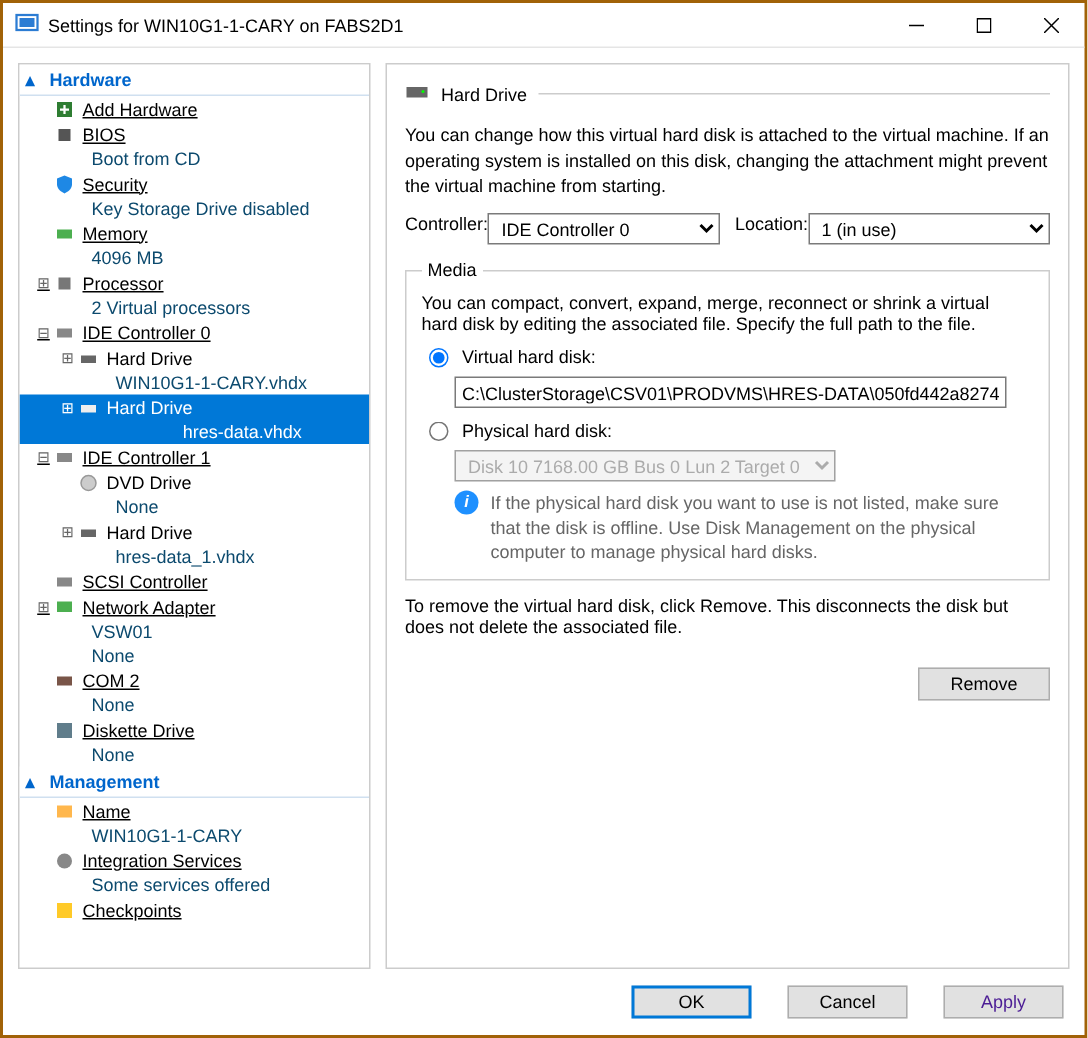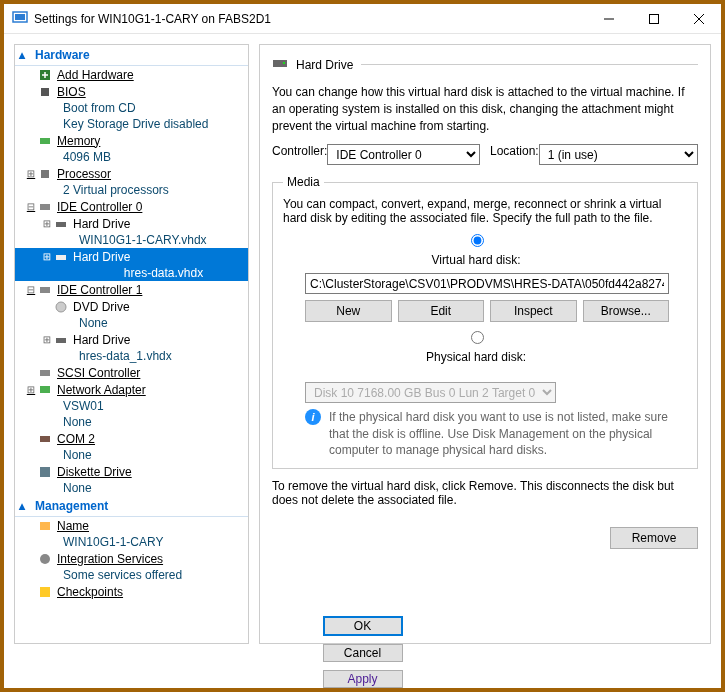--- a/index.html
+++ b/index.html
@@ -1,17 +1,17 @@
 <!DOCTYPE html>
 <html><head>
 <meta charset="utf-8">
 <style>
 * { box-sizing: border-box; font-family: "Segoe UI", sans-serif; font-size: 12px; }
 body { margin: 0; background: #fff; }
-.window { width: 725px; height: 692px; border: 4px solid #a16207; display: flex; flex-direction: column; background: #fff; }
+.window { width: 725px; height: 692px; border: 2px solid #a16207; display: flex; flex-direction: column; background: #fff; }
 .titlebar { height: 30px; display: flex; align-items: center; padding: 0 0 0 8px; border-bottom: 1px solid #e5e5e5; }
 .titlebar .title { flex: 1; }
 .titlebar .ctl { width: 45px; height: 30px; display: flex; align-items: center; justify-content: center; color: #000; }
 .content { flex: 1; display: flex; padding: 10px 10px 0 10px; gap: 10px; overflow: hidden; }
 .tree-pane { width: 235px; border: 1px solid #ccc; overflow-y: auto; background: #fff; position: relative; }
 .section-header { background: #fff; color: #0066cc; font-weight: bold; padding: 3px 4px 3px 20px; border-bottom: 1px solid #d0e0f0; display: flex; align-items: center; gap: 4px; position: relative;}
 .section-header .caret { color: #0066cc; position:absolute; left:4px;}
 .tree-item { display: flex; align-items: center; height: 17px; padding-left: 4px; cursor: default; }
 .tree-item .exp { width: 12px; text-align: center; color: #666; font-size: 10px; }
 .tree-item .icon { width: 16px; height: 16px; display: flex; align-items: center; justify-content: center; margin-right: 4px; }
@@ -23,30 +23,30 @@
 .lvl2 { padding-left: 26px; }
 .tree-sub.lvl2s { padding-left: 48px; }
 .tree-sub.lvl3s { padding-left: 64px; }
 .right-pane { flex: 1; border: 1px solid #ccc; padding: 10px 12px; overflow-y: auto; }
 .rp-header { display: flex; align-items: center; gap: 8px; margin-bottom: 10px; }
 .rp-header .line { flex: 1; height: 1px; background: #ccc; }
 .rp-desc { margin-bottom: 10px; line-height: 1.4; }
 .row { display: flex; gap: 10px; margin-bottom: 6px; }
 .col { flex: 1; display: flex; flex-direction: row; }
 select, input[type=text] { width: 100%; height: 21px; border: 1px solid #7a7a7a; padding: 0 4px; background: #fff; font-size: 12px; }
-select:disabled { background: #f0f0f0; color: #888; margin-top: 12px; }
+select:disabled { background: #f0f0f0; color: #888; }
 fieldset { border: 1px solid #ccc; padding: 8px 28px 10px 10px; margin: 10px 0; }
 legend { padding: 0 4px; }
-.radio-row { display: flex; align-items: center; gap: 6px; margin: 6px 0; flex-direction: column; }
+.radio-row { display: flex; align-items: flex-end; gap: 6px; margin: 6px 0; }
 .btn-row { display: flex; gap: 6px; justify-content: flex-end; margin: 6px 0 2px 0; }
 .btn-row button, .footer button { width: 80px; height: 22px; border: 1px solid #adadad; background: #e1e1e1; cursor: pointer; }
 .btn-row button { flex:1; max-width: 88px;}
 .info-row { display: flex; gap: 8px; margin-top: 6px; color: #666; line-height: 1.35; }
 .info-icon { width: 16px; height: 16px; border-radius: 50%; background: #1e90ff; color: #fff; display: flex; align-items: center; justify-content: center; font-weight: bold; font-style: italic; font-size: 11px; flex-shrink: 0; }
-.footer { height: 44px; display: flex; align-items: center; justify-content: flex-end; gap: 8px; padding: 0 14px; flex-direction: column; }
+.footer { height: 44px; display: flex; align-items: center; justify-content: flex-end; gap: 24px; padding: 0 14px; }
 .footer .ok { background: #e1e1e1; border: 2px solid #0078d7; }
 .footer .apply { color: #4c1d95; }
 .icon svg { width: 14px; height: 14px; }
 .indent-input { margin-left: 22px; margin-bottom:6px;}
 </style>
 </head>
 <body>
 
 <div class="window">
   <div class="titlebar">
@@ -98,20 +98,29 @@
           <span class="exp"></span>
           <span class="icon">
             <svg>
               <rect x="3" y="3" width="8" height="8" fill="#555"></rect>
             </svg>
           </span>
           <span class="label">BIOS</span>
         </div>
       <div class="tree-sub lvl2s">Boot from CD</div>
 
+      <div class="tree-item lvl1">
+          <span class="exp"></span>
+          <span class="icon">
+            <svg>
+              <path d="M7 1 L12 3 V7 C12 10 9 12 7 13 C5 12 2 10 2 7 V3 Z" fill="#1e88e5"></path>
+            </svg>
+          </span>
+          <span class="label">Security</span>
+        </div>
       <div class="tree-sub lvl2s">Key Storage Drive disabled</div>
 
       <div class="tree-item lvl1">
           <span class="exp"></span>
           <span class="icon">
             <svg>
               <rect x="2" y="4" width="10" height="6" fill="#4caf50"></rect>
             </svg>
           </span>
           <span class="label">Memory</span>
@@ -303,26 +312,20 @@
         <legend>Media</legend>
         <div style="margin-bottom:6px;">You can compact, convert, expand, merge, reconnect or shrink a virtual hard disk by editing the associated file. Specify the full path to the file.</div>
 
         <div class="radio-row">
           <input type="radio" name="media" checked="" style="">
           <label>Virtual hard disk:</label>
         </div>
         <div class="indent-input">
           <input type="text" value="C:\ClusterStorage\CSV01\PRODVMS\HRES-DATA\050fd442a827412fa5c75de8" style="">
         </div>
-        <div class="btn-row" style="padding-left:22px;">
-          <button>New</button>
-          <button>Edit</button>
-          <button>Inspect</button>
-          <button>Browse...</button>
-        </div>
 
         <div class="radio-row">
           <input type="radio" name="media" style="">
           <label>Physical hard disk:</label>
         </div>
         <div class="indent-input" style="width:65%;">
           <select disabled=""><option>Disk 10 7168.00 GB Bus 0 Lun 2 Target 0</option></select>
         </div>
 
         <div class="info-row" style="padding-left:22px;">

